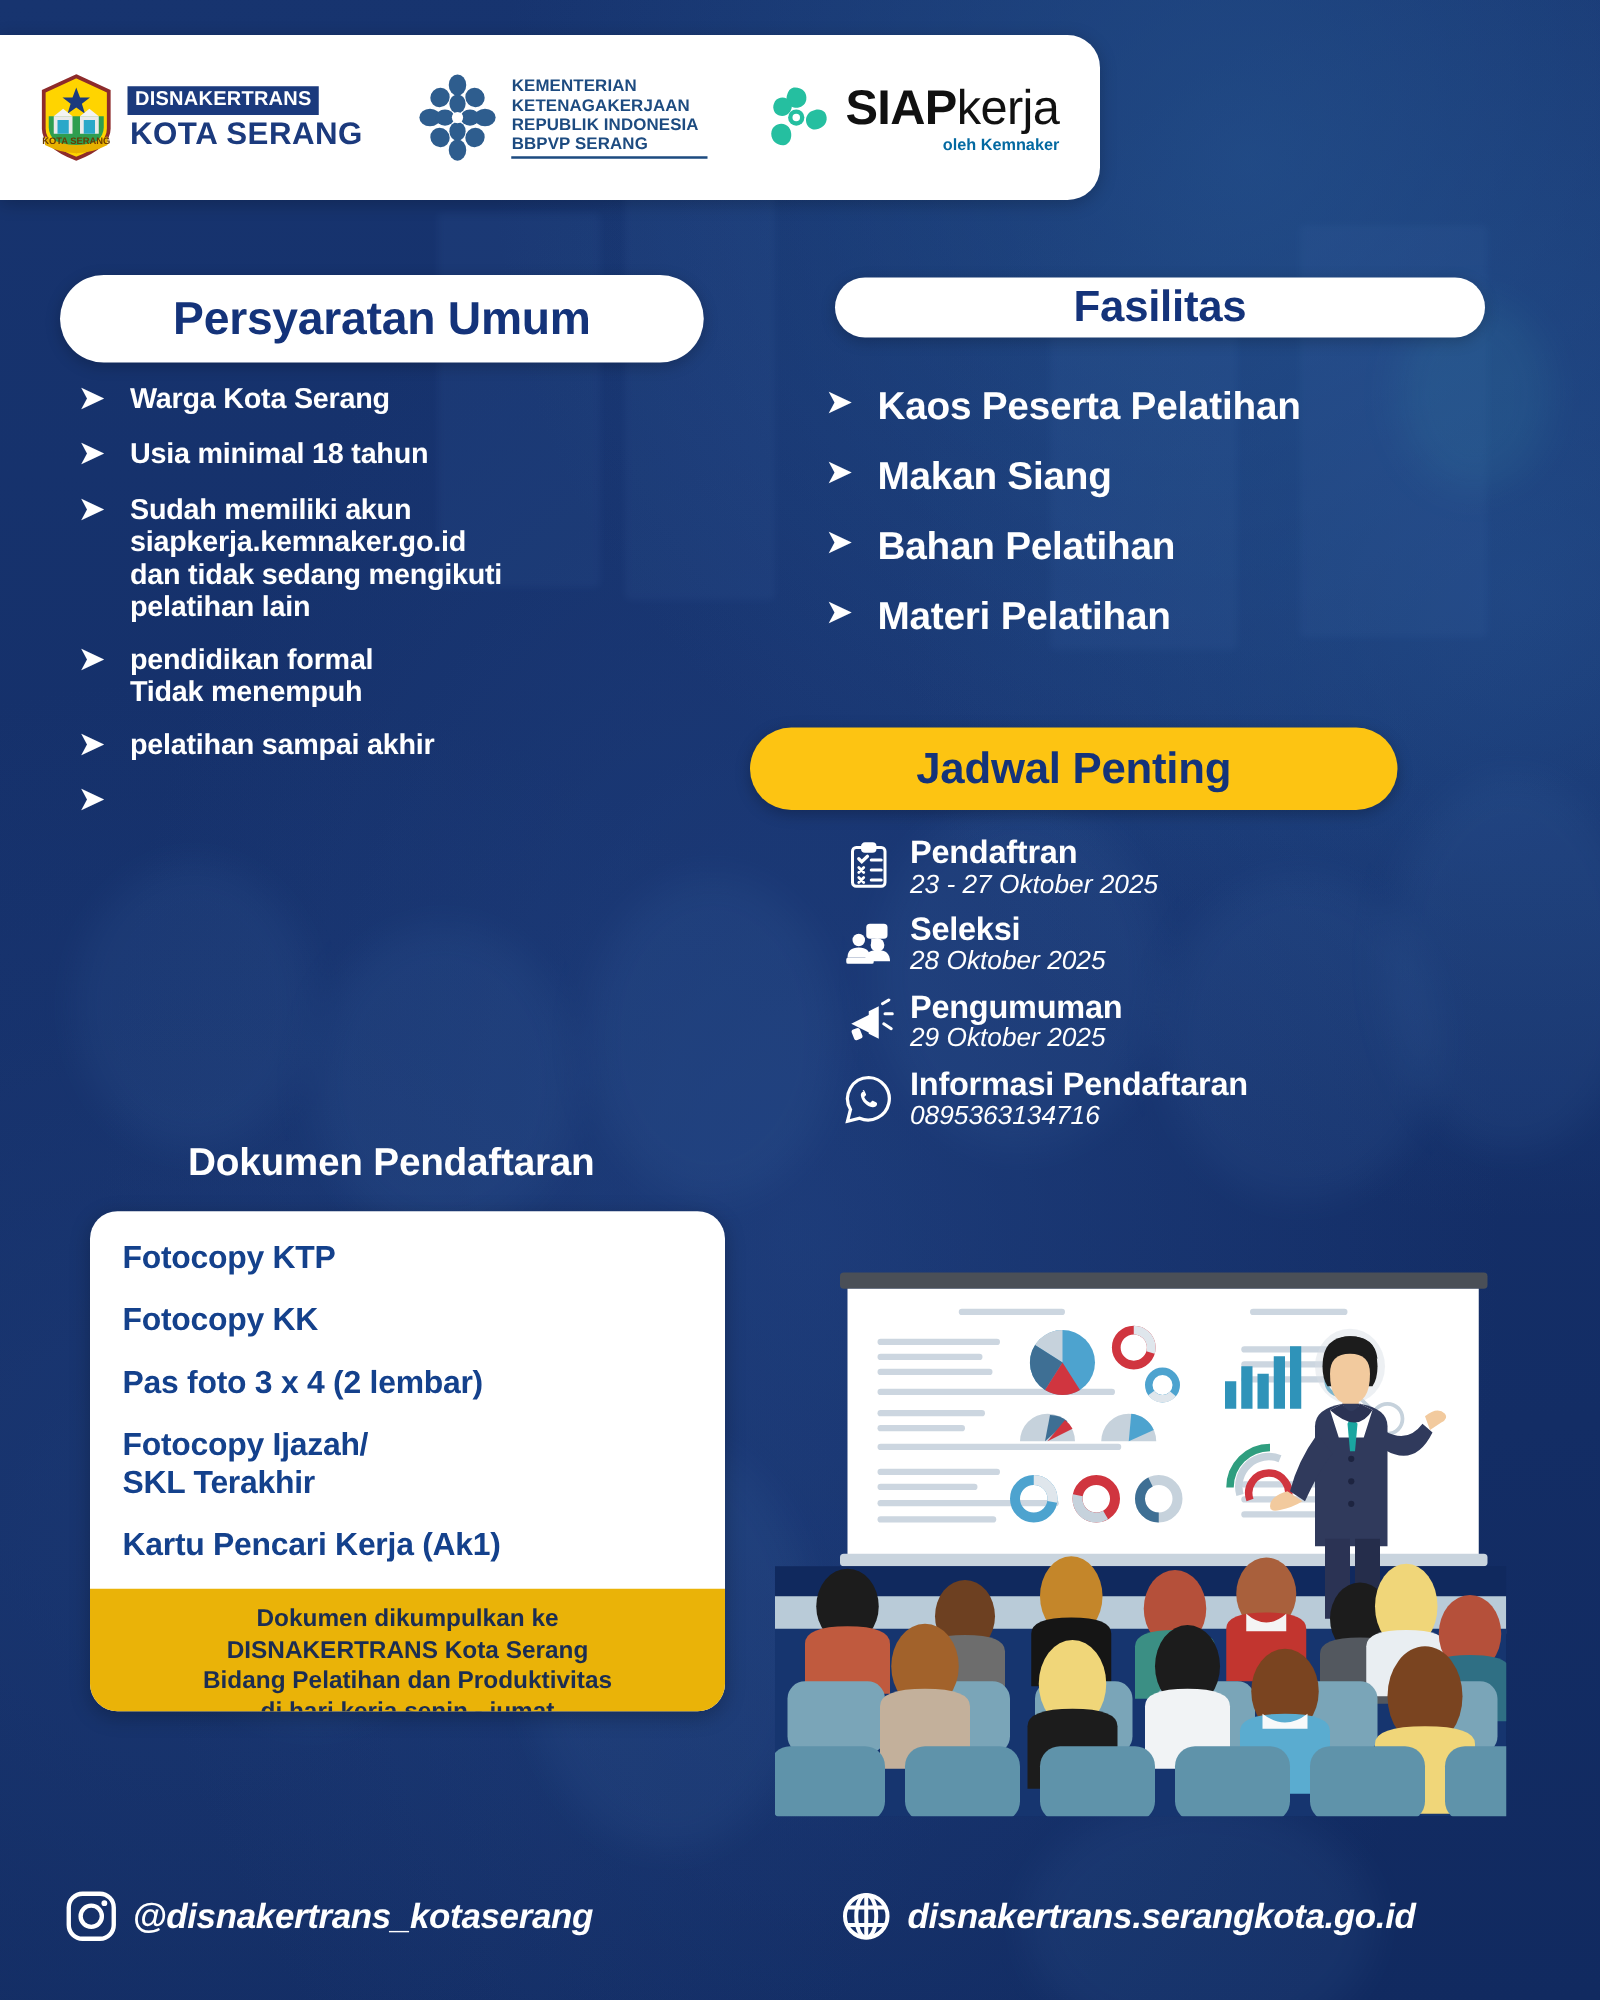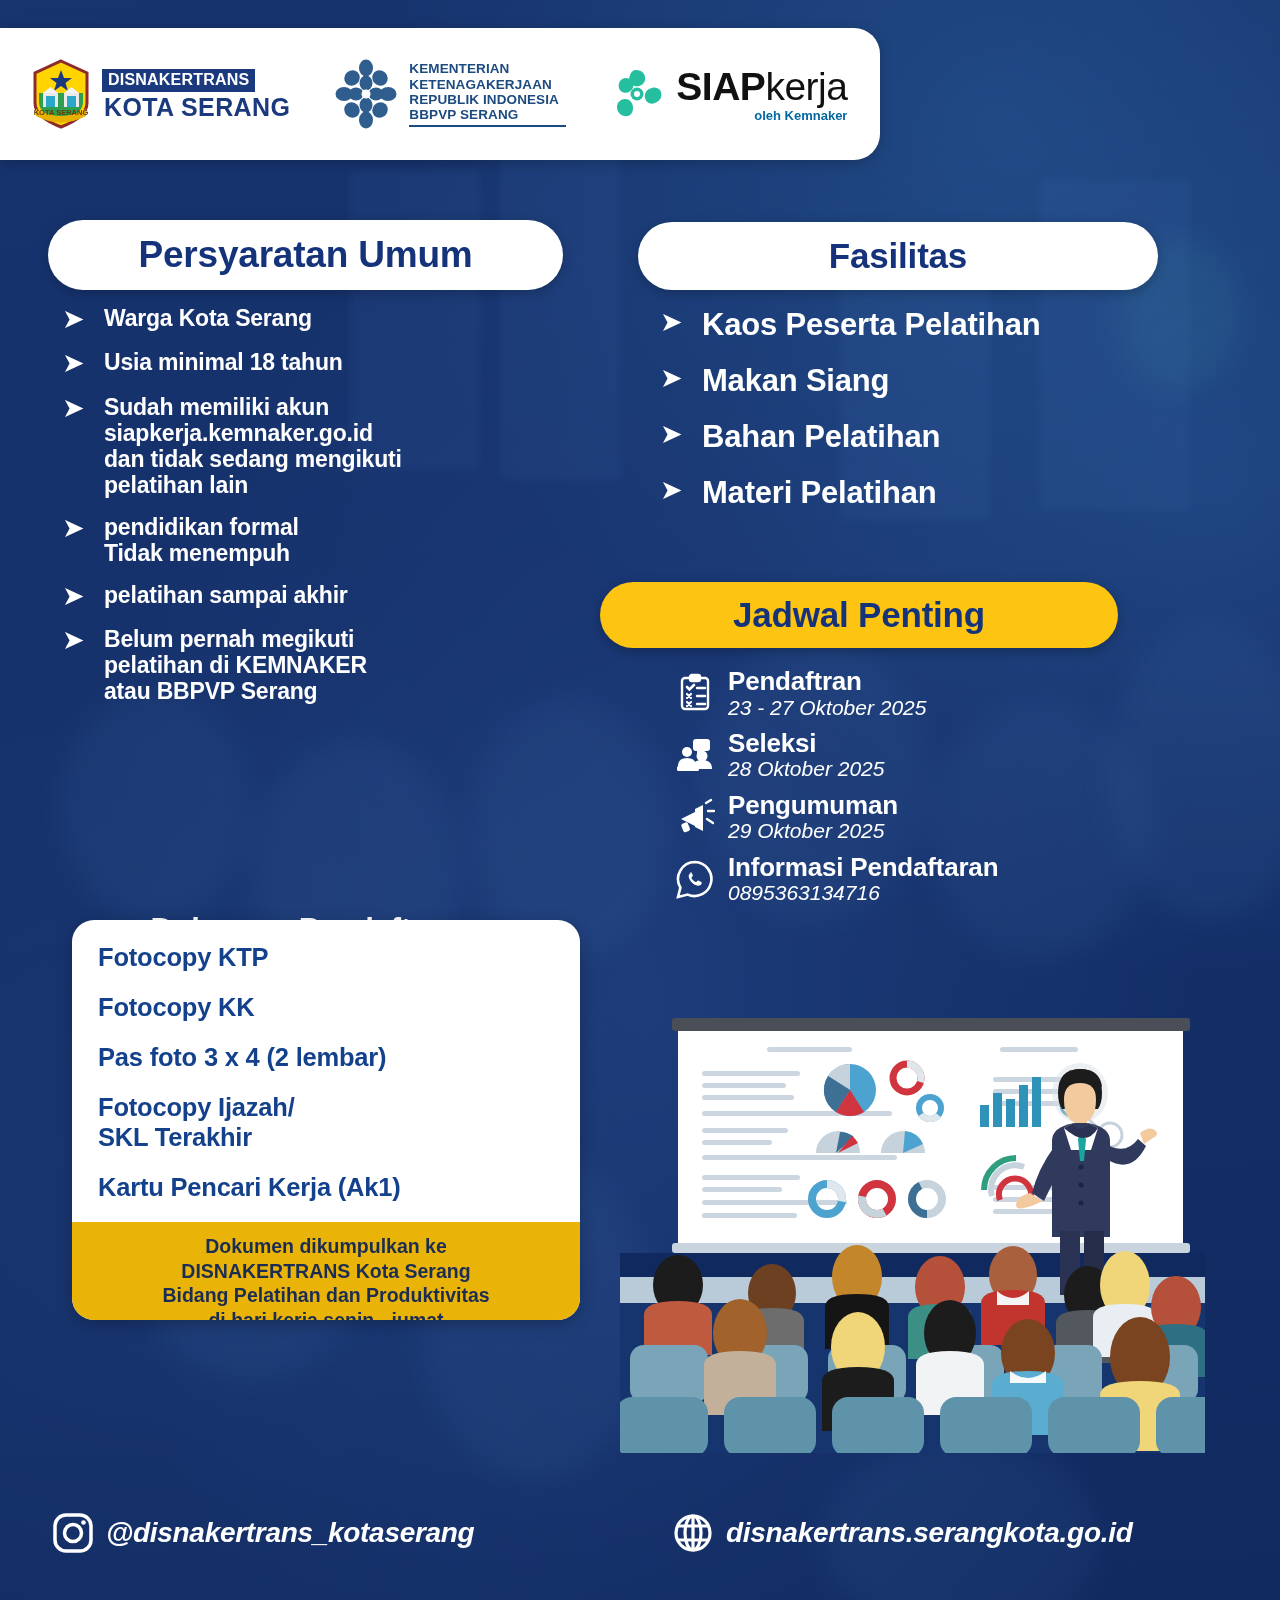--- a/index.html
+++ b/index.html
@@ -73,21 +73,21 @@
     background:#fff; border-radius: 40px;
     display:flex; align-items:center; justify-content:center;
     box-shadow: 0 3px 12px rgba(0,0,0,.22);
   }
   .pill span { color:#14337a; font-weight:700; letter-spacing:-.2px; }
   .pill.yellow { background:#FDC412; box-shadow: 0 3px 12px rgba(0,0,0,.25); }
   .pill.yellow span { color:#14337a; }
 
   #pill-syarat { position:absolute; left:48px;  top:220px; width:515px; height:70px; }
   #pill-syarat span { font-size: 37px; }
-  #pill-fasilitas { position:absolute; left:638px; top:222px; width:520px; height:68px; }
+  #pill-fasilitas { position:absolute; left:668px; top:222px; width:520px; height:48px; }
   #pill-fasilitas span { font-size: 35px; }
   #pill-jadwal { position:absolute; left:600px; top:582px; width:518px; height:66px;align-items:center; }
   #pill-jadwal span { font-size: 35px; }
 
   
   .blist { position:absolute; color:#fff; }
   .bitem { display:flex; align-items:flex-start; }
   .arw {
     flex: 0 0 auto; width: 34px; color:#fff;
     font-size: 27px; line-height: 1.05; margin-right: 8px;
@@ -112,21 +112,21 @@
   .jtexts { line-height: 1.02; }
   .jtitle { font-size: 26px; font-weight: 750; letter-spacing:-.2px; }
   .jdate  { font-size: 21px; font-style: italic; font-weight: 450; margin-top:2px; }
 
   
   #dok-title {
     position:absolute; left: 48px; top: 912px; width: 530px;
     text-align:center; color:#fff; font-size: 31px; font-weight: 800; letter-spacing:-.2px;
   }
   #dok-card {
-    position:absolute; left: 72px; top: 920px; width: 508px; height: 400px;
+    position:absolute; left: 72px; top: 969px; width: 508px; height: 400px;
     background:#fff; border-radius: 22px; overflow:hidden;
     box-shadow: 0 4px 16px rgba(0,0,0,.25);
     display:flex; flex-direction:column;
   }
   #dok-list { padding: 22px 26px 0; flex:1 1 auto; }
   .dok-item {
     color:#14418c; font-size: 25.5px; font-weight: 650;
     line-height: 1.18; margin-bottom: 20px; letter-spacing:-.2px;
   }
   #dok-note {
@@ -273,25 +273,20 @@
         </div>
       </div>
       <div class="bitem">
         <div class="arw">➤</div>
         <div class="btxt">
           <div>pelatihan sampai akhir</div>
         </div>
       </div>
       <div class="bitem">
         <div class="arw">➤</div>
-        <div class="btxt">
-          <div>Belum pernah megikuti</div>
-          <div>pelatihan di KEMNAKER</div>
-          <div>atau BBPVP Serang</div>
-        </div>
       </div>
     </div>
 
   <div class="pill" id="pill-fasilitas">
     <span>Fasilitas</span>
   </div>
 
   <div class="blist" id="list-fasilitas">
       <div class="bitem">
         <div class="arw">➤</div>

